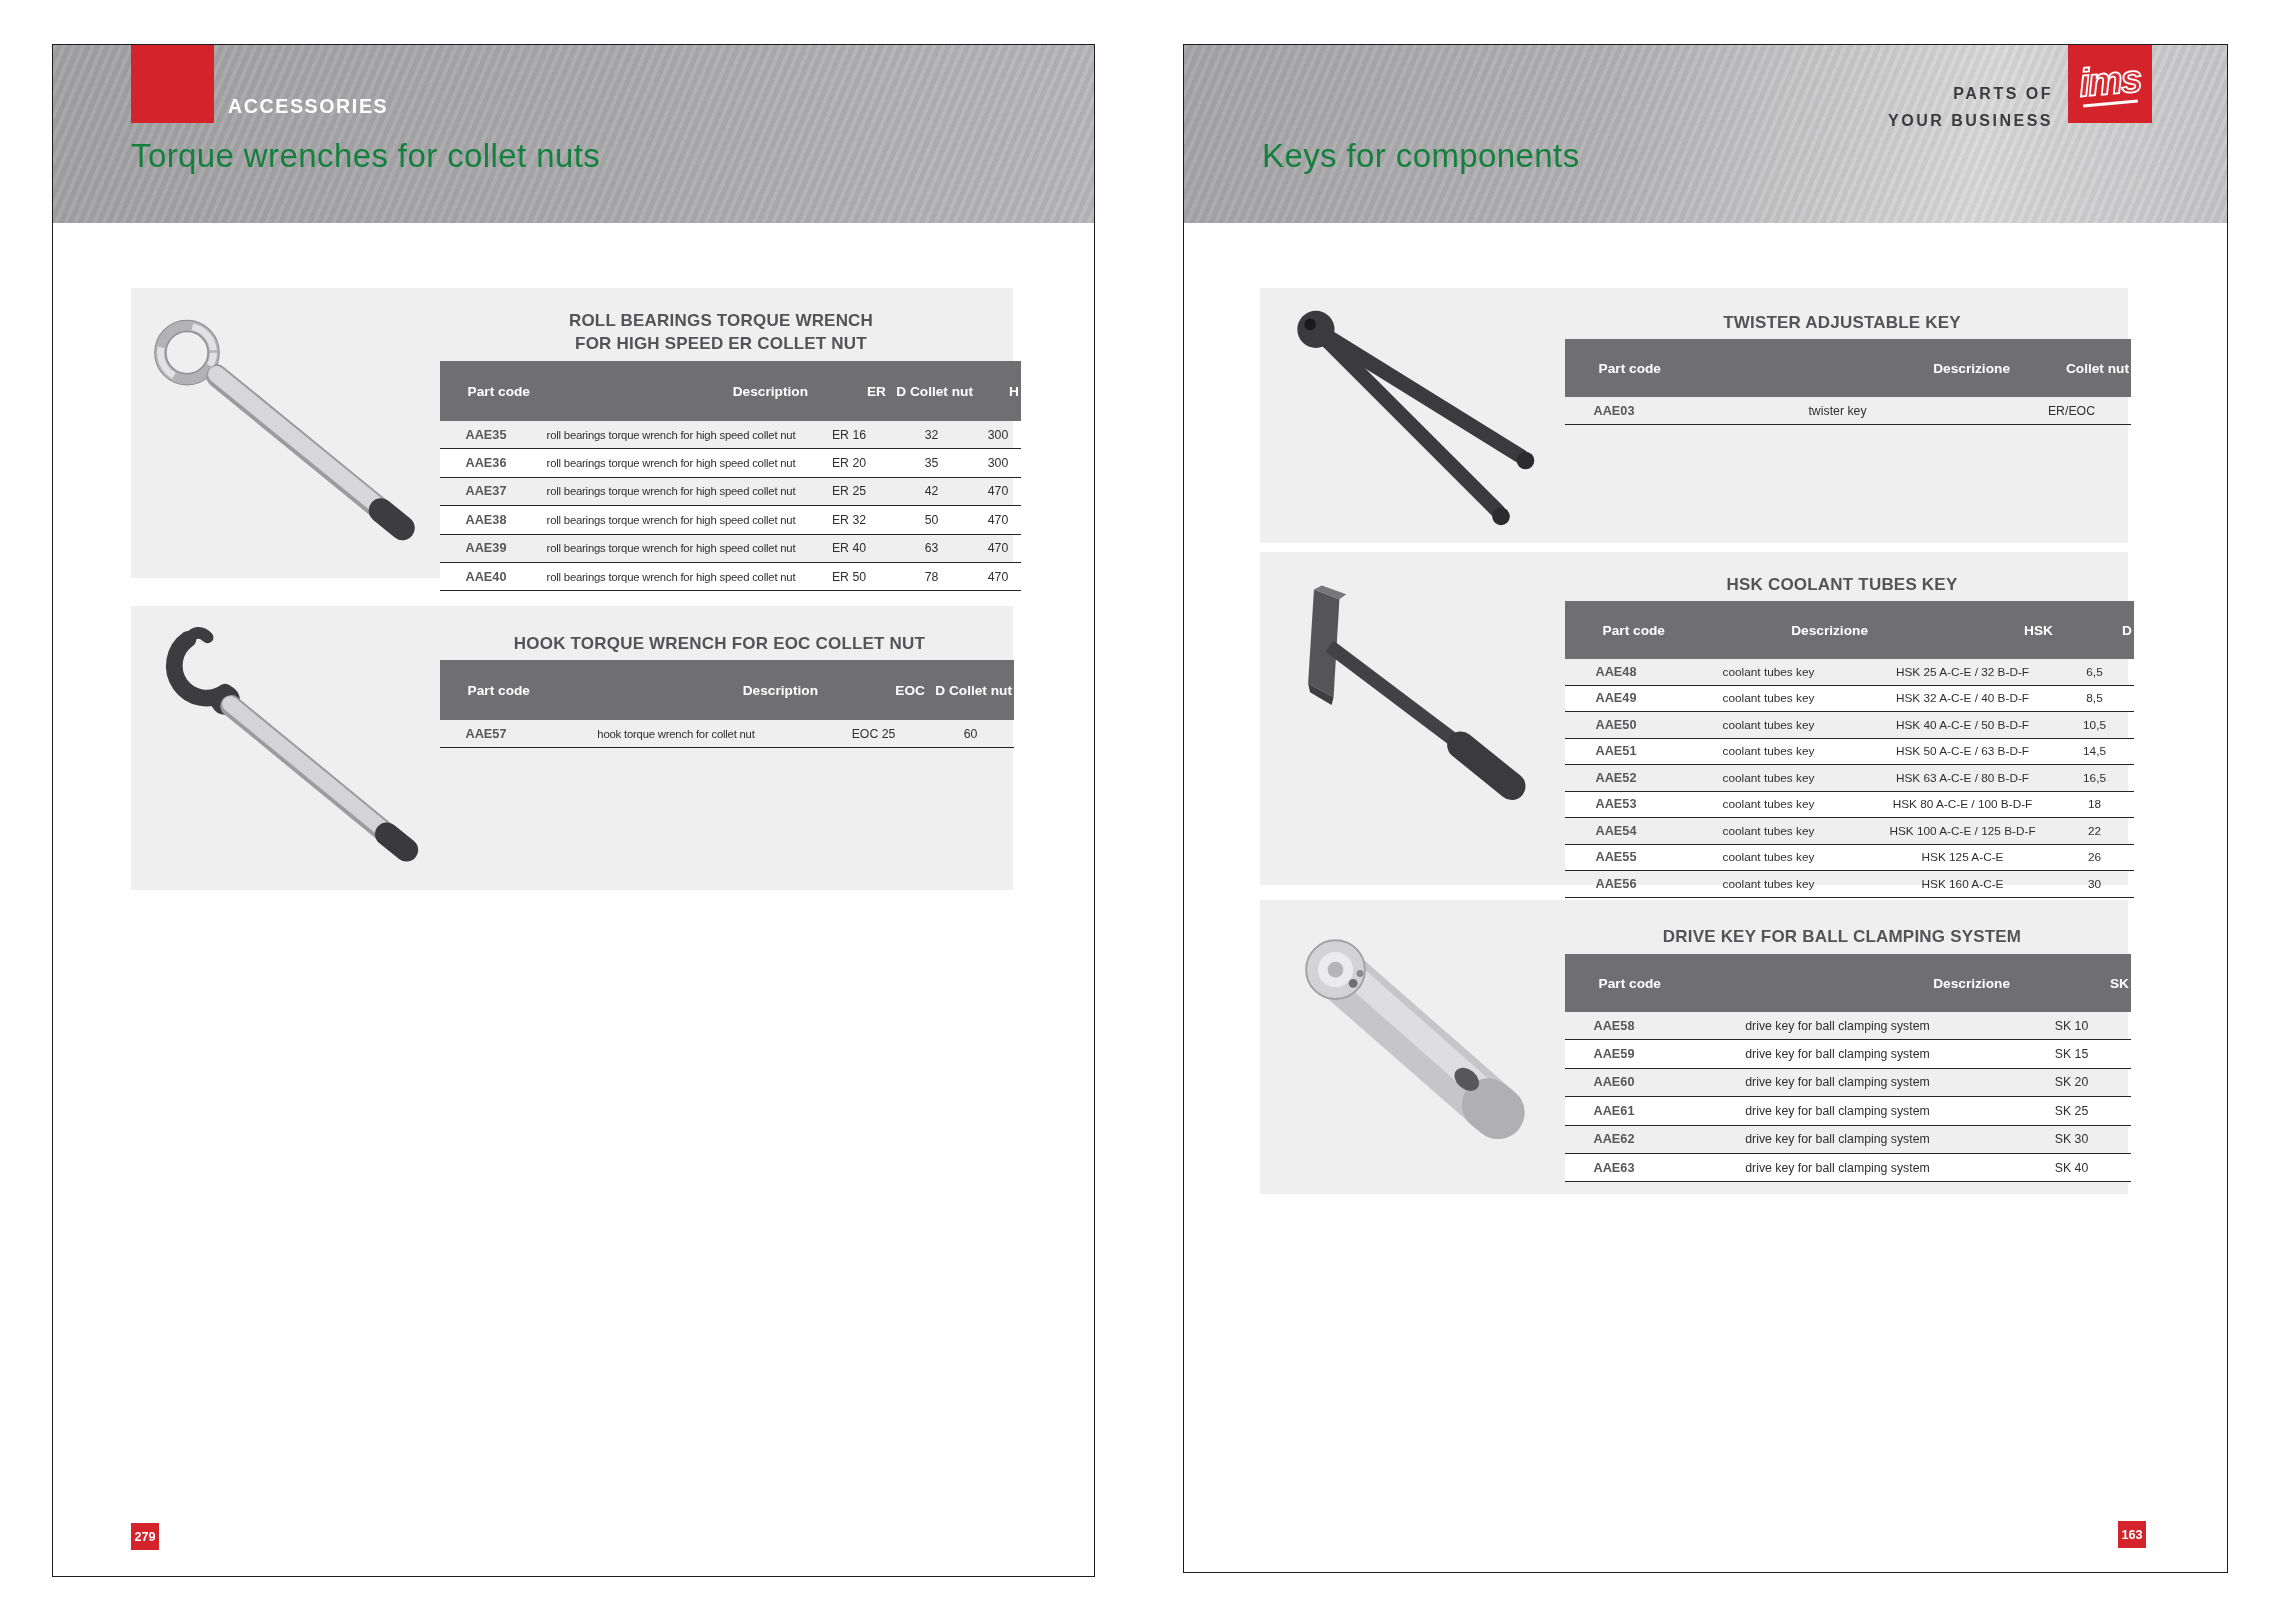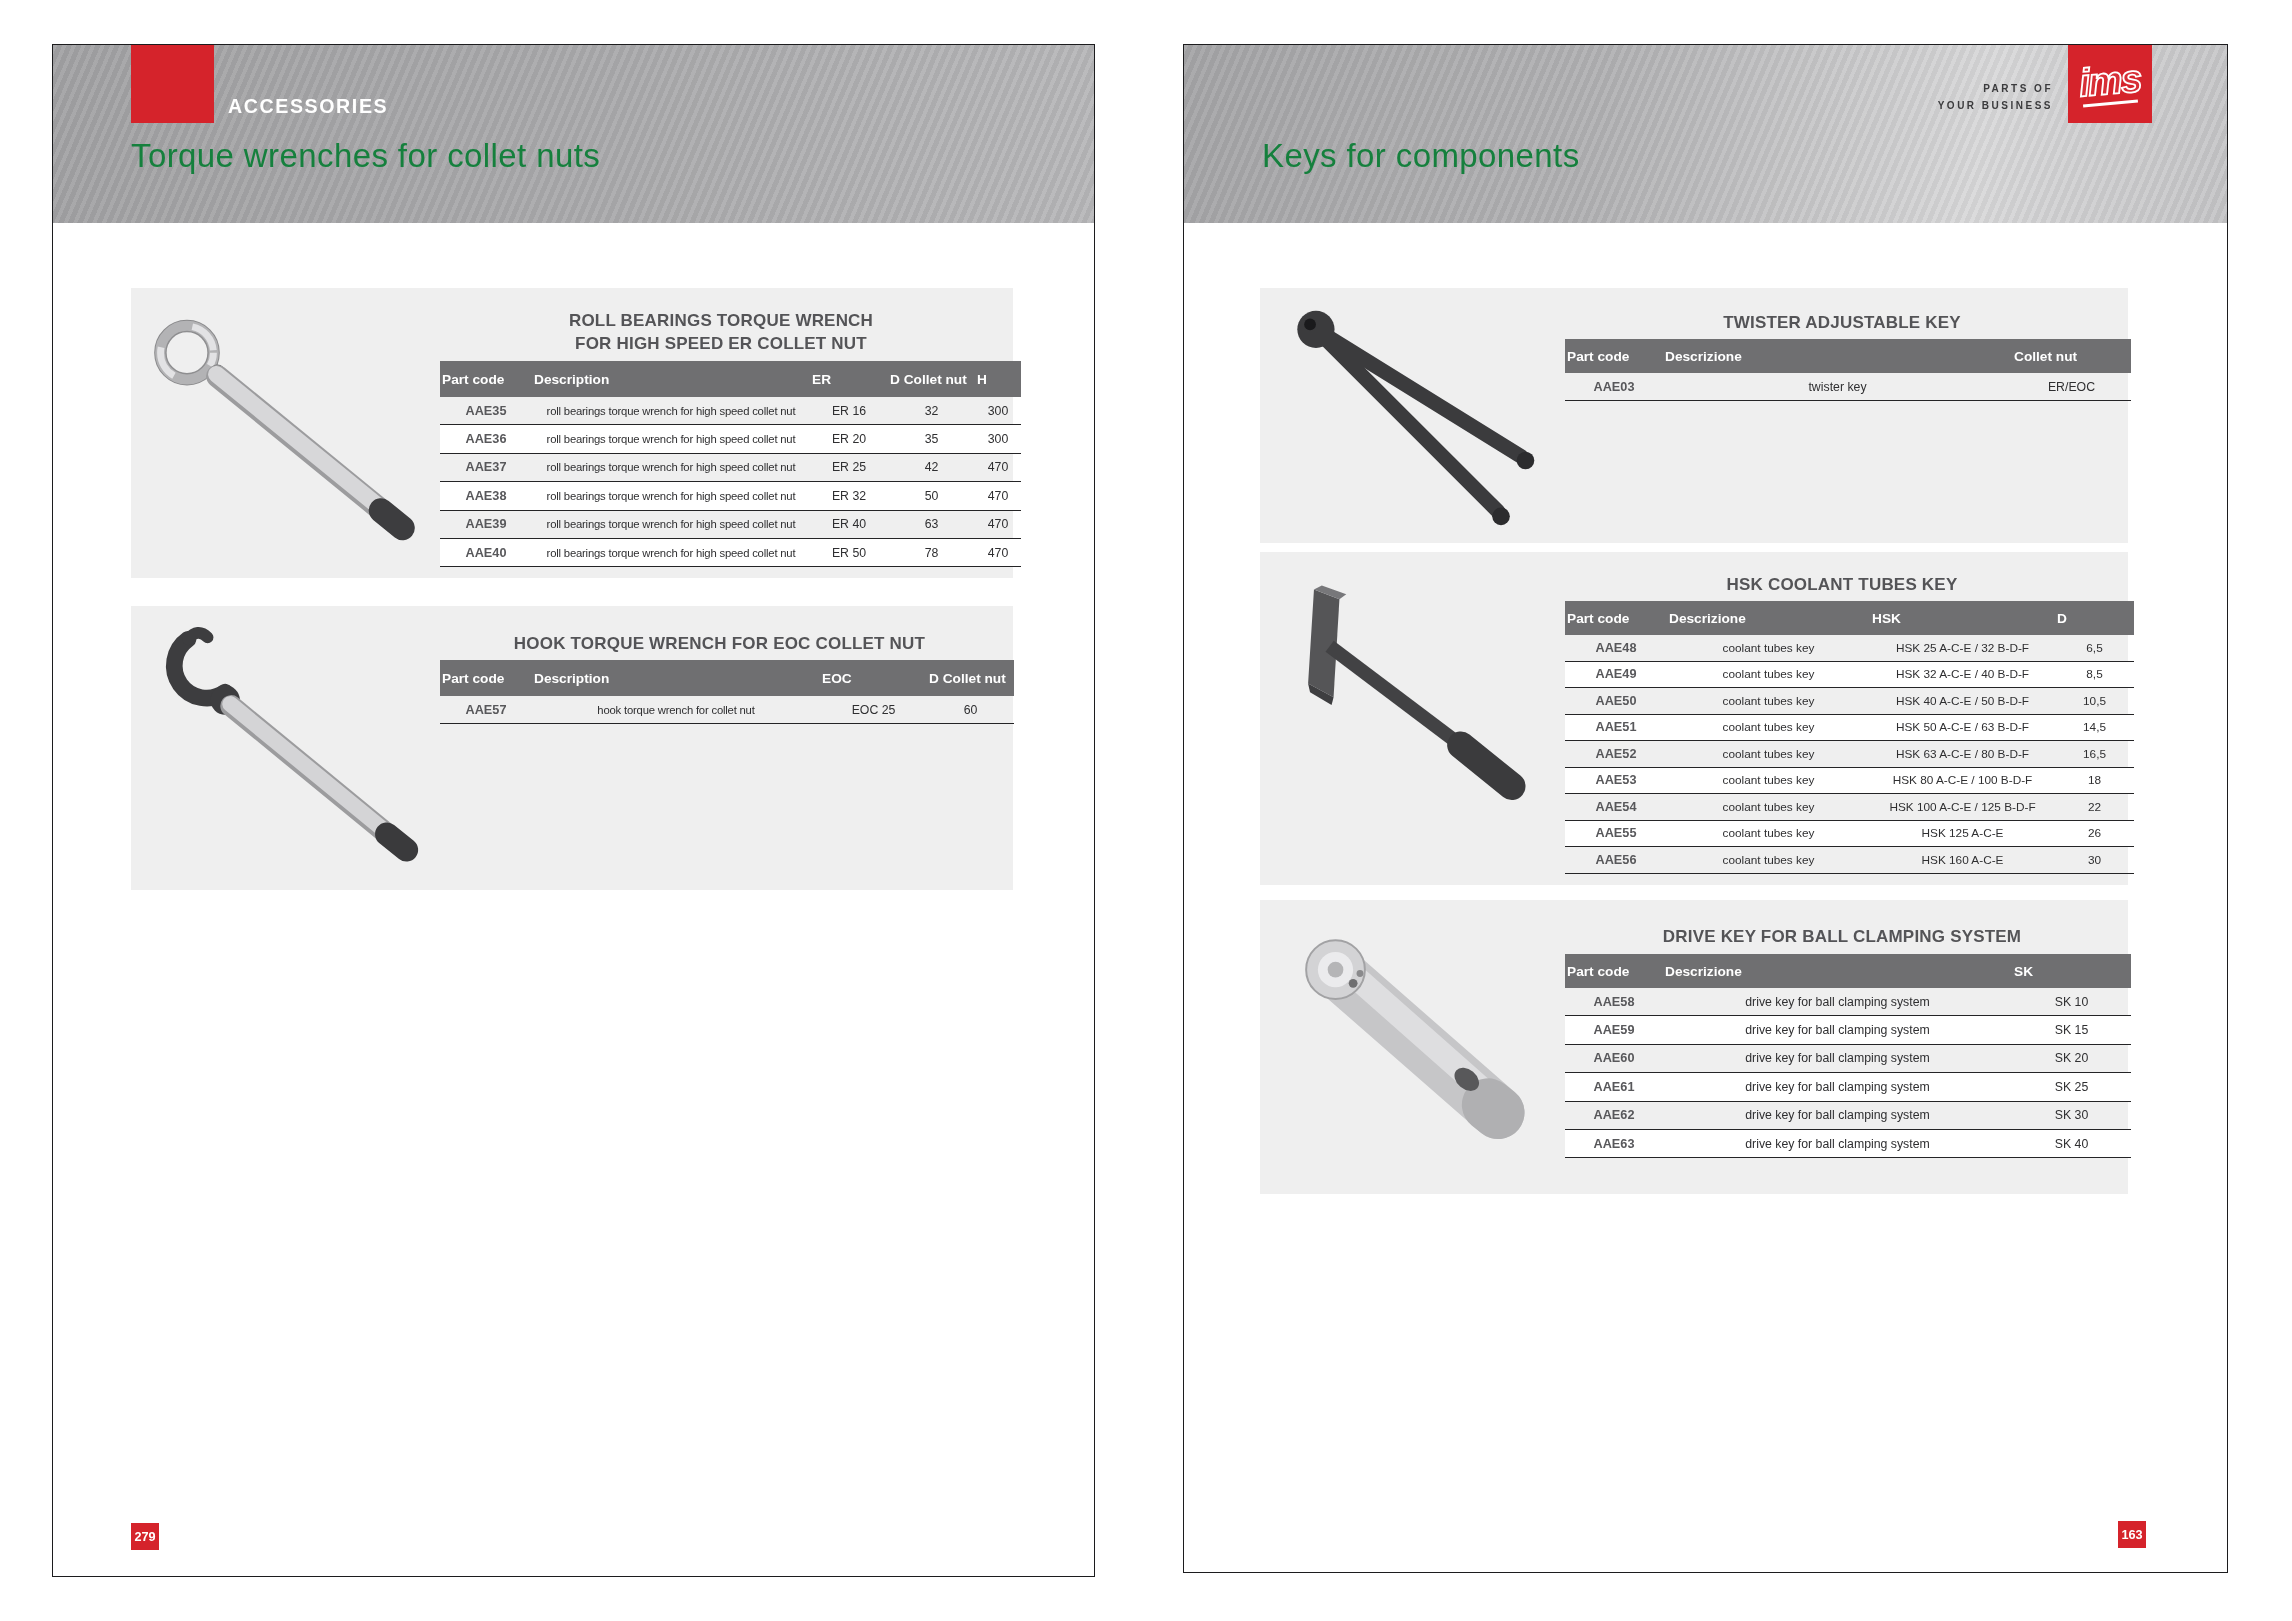--- a/index.html
+++ b/index.html
@@ -16,21 +16,21 @@
   .band { position:absolute; left:0; top:0; width:100%; height:178px; }
   #left-page .band  { background:linear-gradient(97deg,#a3a3a5 0%,#ababad 55%,#b8b8ba 100%); }
   #right-page .band { background:linear-gradient(100deg,#a6a6a8 0%,#b2b2b4 40%,#d9d9da 76%,#c5c5c7 100%); }
   .band::after { content:""; position:absolute; inset:0;
     background:repeating-linear-gradient(113deg, rgba(255,255,255,.05) 0 3.9px, rgba(0,0,0,.045) 3.9px 8.8px); }
   .red-square { position:absolute; left:78px; top:0; width:83px; height:78px; background:#d5232b; z-index:2; }
   .eyebrow { position:absolute; left:175px; top:50px; z-index:2; color:#ffffff; font-size:19.6px;
     font-weight:bold; letter-spacing:1.6px; }
   .band-title { position:absolute; left:78px; top:92px; z-index:2; color:#15803d; font-size:33px;
     font-weight:400; letter-spacing:0.4px; }
-  .tagline { position:absolute; right:174px; top:35px; z-index:2; text-align:right; font-size:10px;
+  .tagline { position:absolute; right:174px; top:35px; z-index:2; text-align:right; font-size:16px;
     font-weight:bold; letter-spacing:2.5px; color:#3b3b3d; line-height:1.7; }
   .logo { position:absolute; left:884px; top:0; width:84px; height:78px; background:#d5232b; z-index:3;
     display:flex; flex-direction:column; align-items:center; justify-content:center; }
   .logo-text { font-size:39px; font-weight:bold; font-style:italic; line-height:0.85; letter-spacing:-2px;
     color:rgba(255,255,255,0.06); -webkit-text-stroke:1.8px #ffffff; transform:rotate(-5deg); }
   .logo-underline { width:55px; height:2.9px; background:#ffffff; margin-top:4.9px; transform:rotate(-5deg); }
 
   
   .panel { position:absolute; background:#efefef;margin-top:28px; }
   #panel-roll    { left:78px; top:215px; width:882px; height:290px; }
@@ -44,21 +44,21 @@
     color:#545457; line-height:1.35; letter-spacing:0.2px; }
   #panel-roll    .section-title { left:309px; top:21.6px; width:562px; }
   #panel-hook    .section-title { left:309px; top:26.5px; width:559px; }
   #panel-twister .section-title { left:305px; top:23.5px; width:554px; }
   #panel-hsk     .section-title { left:305px; top:21.6px; width:554px; }
   #panel-drive   .section-title { left:305px; top:25.5px; width:554px; }
 
   
   .ptable { position:absolute; border-collapse:collapse; table-layout:fixed; }
   .ptable th { background:#6f6f71; color:#ffffff; font-size:13.7px; font-weight:bold;
-    height:36px; text-align:left; padding:0 2px; }
+    height:36px; text-align:right; padding:12px 2px; }
   .ptable td { font-size:12.3px; color:#2f2f31; height:27.4px; text-align:center;
     border-bottom:1px solid #242426; padding:0 2px; white-space:nowrap; overflow:hidden; }
   .ptable tbody tr:nth-child(even) { background:#ffffff; }
   .ptable td:first-child { font-weight:bold; color:#58585b; font-size:12.7px; }
 
   .t-roll { left:309px; top:73px; width:562px; }
   .t-roll th:nth-child(1), .t-roll td:nth-child(1){ width:88px; }
   .t-roll th:nth-child(2), .t-roll td:nth-child(2){ width:274px; }
   .t-roll th:nth-child(3), .t-roll td:nth-child(3){ width:74px; }
   .t-roll th:nth-child(4), .t-roll td:nth-child(4){ width:83px; }

